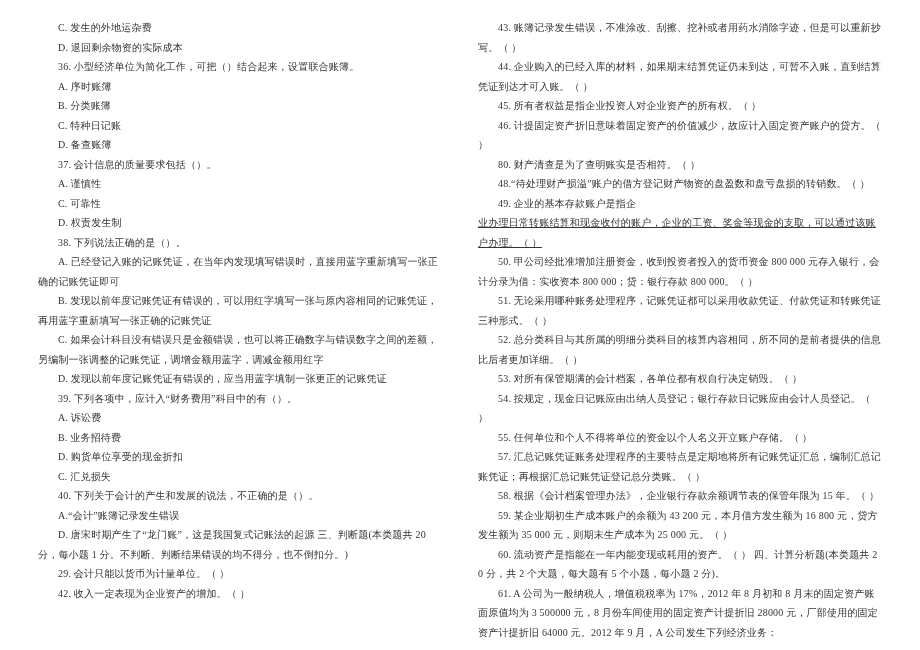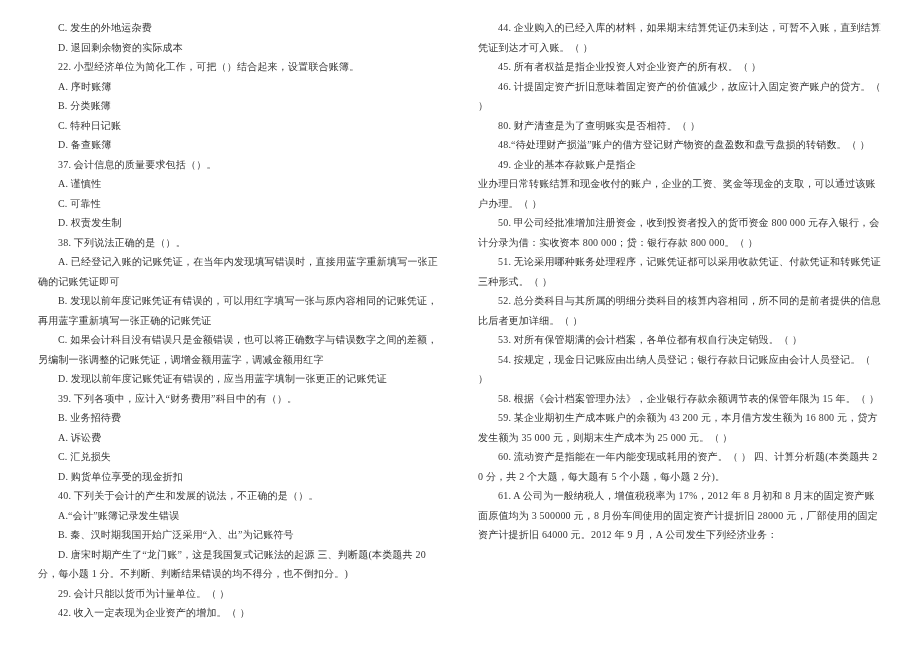--- a/index.html
+++ b/index.html
@@ -28,67 +28,69 @@
     padding: 0 10px;
   }
   .col-left { padding-right: 18px; }
   .col-right { padding-left: 18px; }
   .line {
     text-indent: 2em;
     white-space: normal;
     word-break: break-all;
     letter-spacing: 0.2px;
   }
-  .noindent { text-indent: 0; }
+  .noindent { text-indent: 0; text-decoration: underline; }
 </style>
 </head>
 <body>
 
 <div class="page">
   <div class="col col-left">
     <div class="line">C. 发生的外地运杂费</div>
     <div class="line">D. 退回剩余物资的实际成本</div>
-    <div class="line">22. 小型经济单位为简化工作，可把（）结合起来，设置联合账簿。</div>
+    <div class="line">36. 小型经济单位为简化工作，可把（）结合起来，设置联合账簿。</div>
     <div class="line">A. 序时账簿</div>
     <div class="line">B. 分类账簿</div>
     <div class="line">C. 特种日记账</div>
     <div class="line">D. 备查账簿</div>
     <div class="line">37. 会计信息的质量要求包括（）。</div>
     <div class="line">A. 谨慎性</div>
     <div class="line">C. 可靠性</div>
     <div class="line">D. 权责发生制</div>
     <div class="line">38. 下列说法正确的是（）。</div>
     <div class="line">A. 已经登记入账的记账凭证，在当年内发现填写错误时，直接用蓝字重新填写一张正确的记账凭证即可</div>
     <div class="line">B. 发现以前年度记账凭证有错误的，可以用红字填写一张与原内容相同的记账凭证，再用蓝字重新填写一张正确的记账凭证</div>
     <div class="line">C. 如果会计科目没有错误只是金额错误，也可以将正确数字与错误数字之间的差额，另编制一张调整的记账凭证，调增金额用蓝字，调减金额用红字</div>
     <div class="line">D. 发现以前年度记账凭证有错误的，应当用蓝字填制一张更正的记账凭证</div>
     <div class="line">39. 下列各项中，应计入“财务费用”科目中的有（）。</div>
+    <div class="line">A. 诉讼费</div>
     <div class="line">B. 业务招待费</div>
-    <div class="line">A. 诉讼费</div>
+    <div class="line">D. 购货单位享受的现金折扣</div>
     <div class="line">C. 汇兑损失</div>
-    <div class="line">D. 购货单位享受的现金折扣</div>
     <div class="line">40. 下列关于会计的产生和发展的说法，不正确的是（）。</div>
     <div class="line">A.“会计”账簿记录发生错误</div>
-    <div class="line">B. 秦、汉时期我国开始广泛采用“入、出”为记账符号</div>
     <div class="line">D. 唐宋时期产生了“龙门账”，这是我国复式记账法的起源   三、判断题(本类题共 20 分，每小题 1 分。不判断、判断结果错误的均不得分，也不倒扣分。)</div>
     <div class="line">29. 会计只能以货币为计量单位。（  ）</div>
     <div class="line">42. 收入一定表现为企业资产的增加。（  ）</div>
   </div>
   <div class="col col-right">
+    <div class="line">43. 账簿记录发生错误，不准涂改、刮擦、挖补或者用药水消除字迹，但是可以重新抄写。（  ）</div>
     <div class="line">44. 企业购入的已经入库的材料，如果期末结算凭证仍未到达，可暂不入账，直到结算凭证到达才可入账。（  ）</div>
     <div class="line">45. 所有者权益是指企业投资人对企业资产的所有权。（  ）</div>
     <div class="line">46. 计提固定资产折旧意味着固定资产的价值减少，故应计入固定资产账户的贷方。（  ）</div>
     <div class="line">80. 财产清查是为了查明账实是否相符。（  ）</div>
     <div class="line">48.“待处理财产损溢”账户的借方登记财产物资的盘盈数和盘亏盘损的转销数。（  ）</div>
     <div class="line">49. 企业的基本存款账户是指企</div>
     <div class="line noindent">业办理日常转账结算和现金收付的账户，企业的工资、奖金等现金的支取，可以通过该账户办理。（  ）</div>
     <div class="line">50. 甲公司经批准增加注册资金，收到投资者投入的货币资金 800 000 元存入银行，会计分录为借：实收资本 800 000；贷：银行存款 800 000。（  ）</div>
     <div class="line">51. 无论采用哪种账务处理程序，记账凭证都可以采用收款凭证、付款凭证和转账凭证三种形式。（  ）</div>
     <div class="line">52. 总分类科目与其所属的明细分类科目的核算内容相同，所不同的是前者提供的信息比后者更加详细。（  ）</div>
     <div class="line">53. 对所有保管期满的会计档案，各单位都有权自行决定销毁。（  ）</div>
     <div class="line">54. 按规定，现金日记账应由出纳人员登记；银行存款日记账应由会计人员登记。（  ）</div>
+    <div class="line">55. 任何单位和个人不得将单位的资金以个人名义开立账户存储。（  ）</div>
+    <div class="line">57. 汇总记账凭证账务处理程序的主要特点是定期地将所有记账凭证汇总，编制汇总记账凭证；再根据汇总记账凭证登记总分类账。（  ）</div>
     <div class="line">58. 根据《会计档案管理办法》，企业银行存款余额调节表的保管年限为 15 年。（  ）</div>
     <div class="line">59. 某企业期初生产成本账户的余额为 43 200 元，本月借方发生额为 16 800 元，贷方发生额为 35 000 元，则期末生产成本为 25 000 元。（  ）</div>
     <div class="line">60. 流动资产是指能在一年内能变现或耗用的资产。（  ）  四、计算分析题(本类题共 20 分，共 2 个大题，每大题有 5 个小题，每小题 2 分)。</div>
     <div class="line">61. A 公司为一般纳税人，增值税税率为 17%，2012 年 8 月初和 8 月末的固定资产账面原值均为 3 500000 元，8 月份车间使用的固定资产计提折旧 28000 元，厂部使用的固定资产计提折旧 64000 元。2012 年 9 月，A 公司发生下列经济业务：</div>
 
   </div>
 </div>
 
 </body></html>

